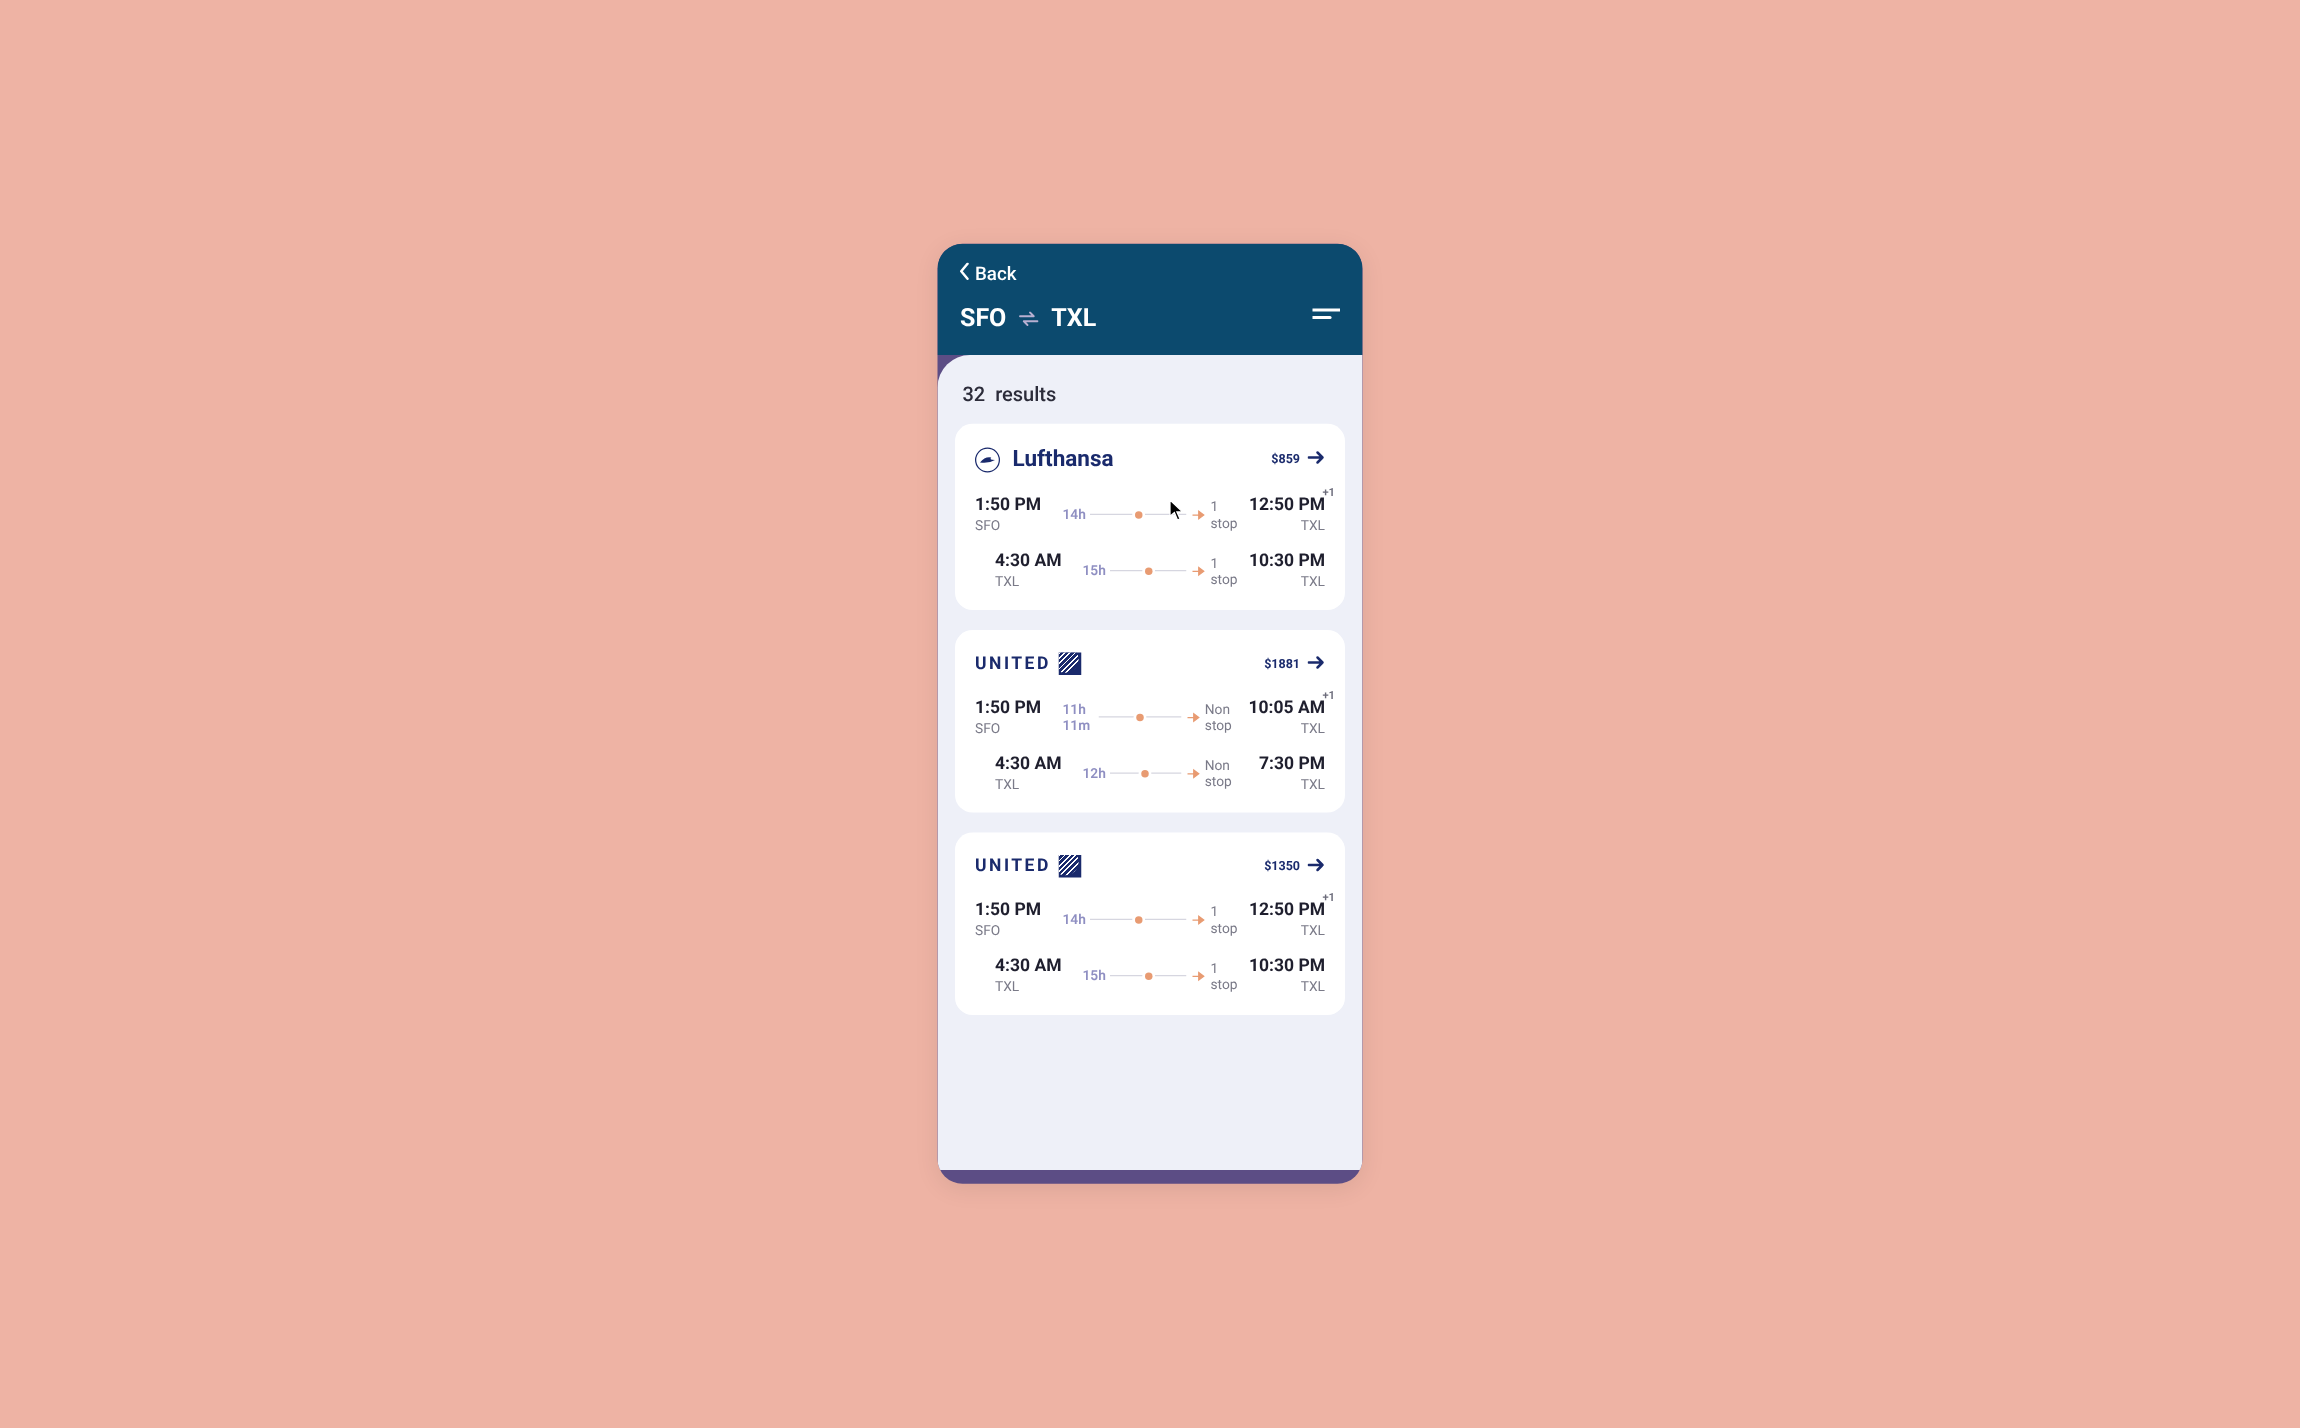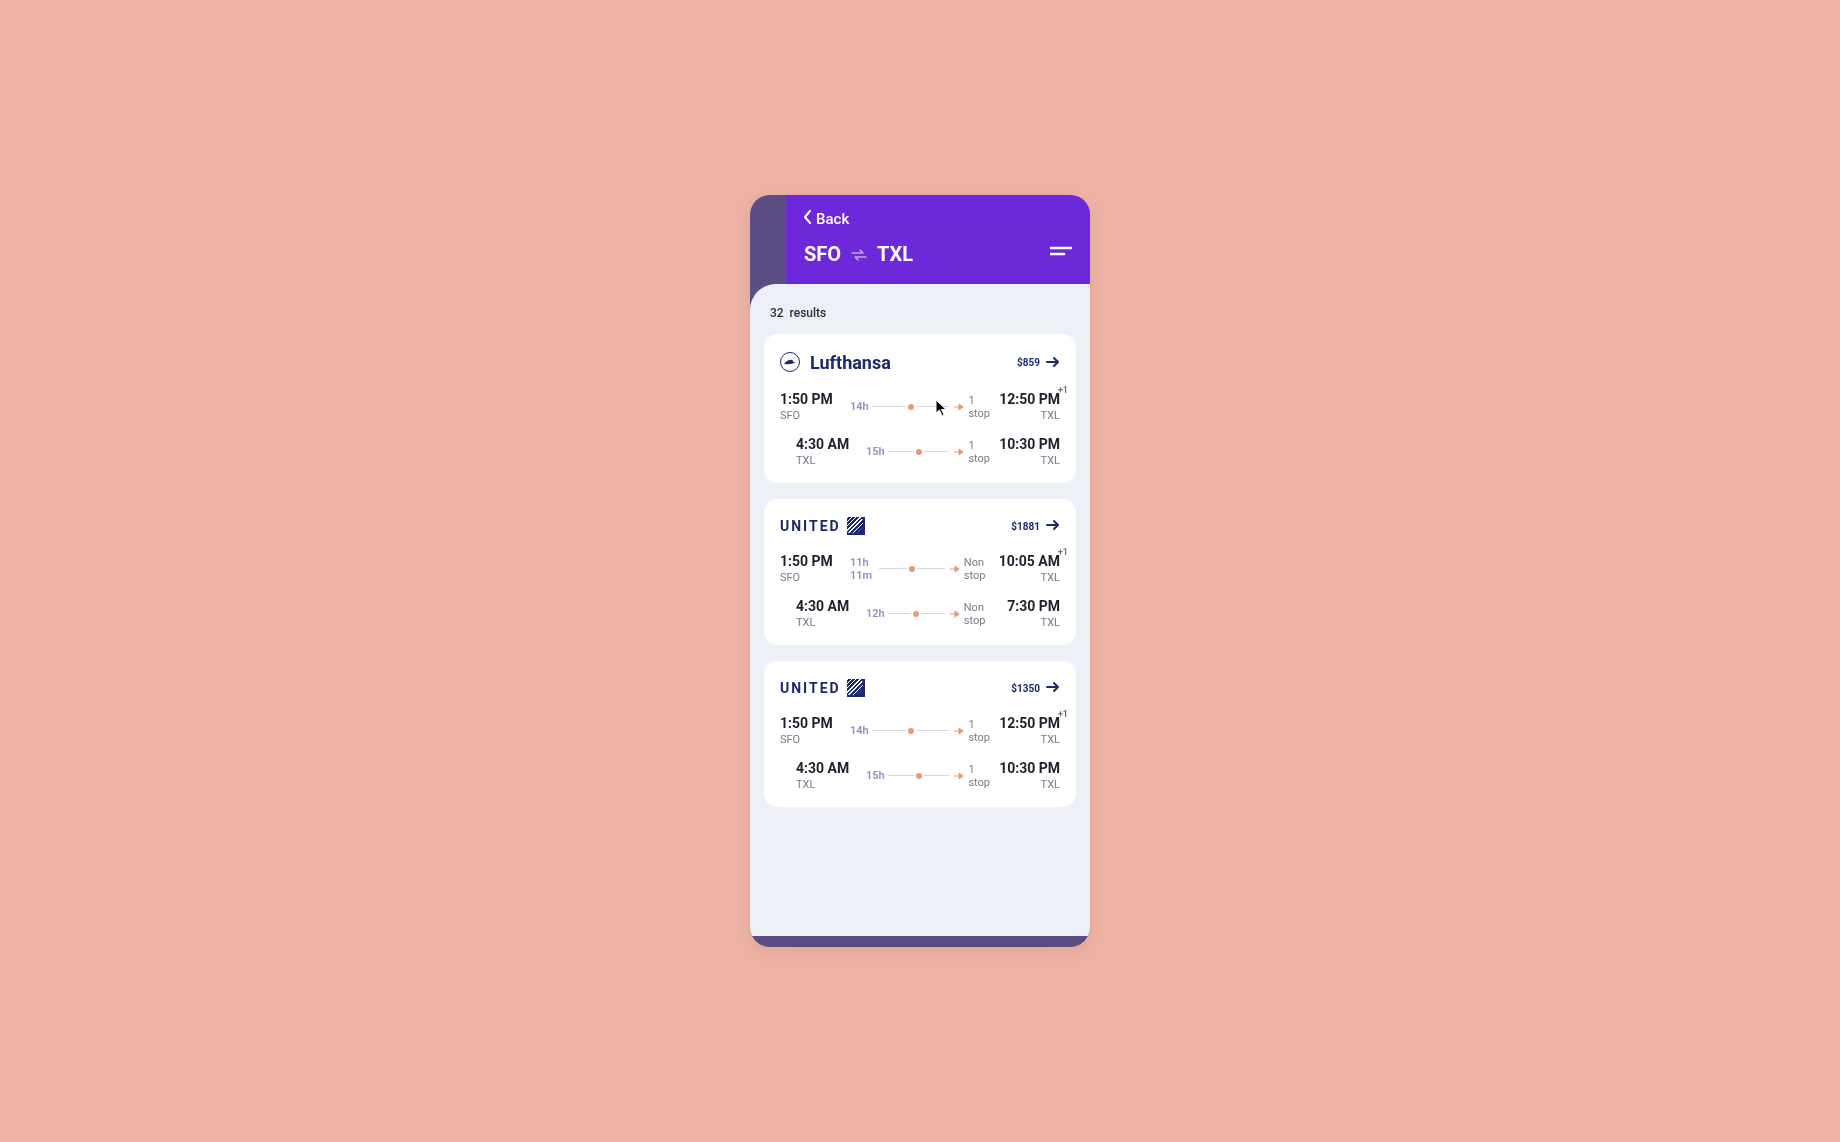--- a/index.html
+++ b/index.html
@@ -15,24 +15,23 @@
   .phone {
     width: 340px;
     height: 752px;
     background: #5c4d85;
     border-radius: 20px;
     overflow: hidden;
     position: relative;
     box-shadow: 0 4px 20px rgba(0,0,0,0.08);
   }
   .header {
-    background: #6d28d9;
+    background: #0c4a6e;
     color: #fff;
     padding: 14px 18px 18px 18px;
-    margin-left: 36px;
   }
   .back {
     display: inline-flex;
     align-items: center;
     gap: 4px;
     font-size: 15px;
     font-weight: 500;
     cursor: pointer;
   }
   .back svg { width: 8px; height: 14px; }
@@ -54,42 +53,42 @@
   .menu-icon svg { width: 22px; height: 14px; }
 
   .body {
     background: #eef0f8;
     border-top-left-radius: 26px;
     height: calc(100% - 100px);
     padding: 22px 14px 0 14px;
     overflow: hidden;
   }
   .results-count {
-    font-size: 12px;
+    font-size: 16px;
     color: #2c2c3a;
     font-weight: 500;
     padding: 0 6px 14px 6px;
   }
 
   .card {
     background: #fff;
     border-radius: 14px;
     padding: 18px 16px 16px 16px;
     margin-bottom: 16px;
     cursor: pointer;
   }
   .card-head {
     display: flex;
     align-items: center;
     justify-content: space-between;
     margin-bottom: 18px;
   }
   .airline {
     display: flex;
-    align-items: flex-start;
+    align-items: flex-end;
     gap: 10px;
   }
   .airline-name-lufthansa {
     font-size: 18px;
     font-weight: 700;
     color: #1a2a6c;
   }
   .lufthansa-logo {
     width: 20px; height: 20px;
     border: 1.5px solid #1a2a6c;

